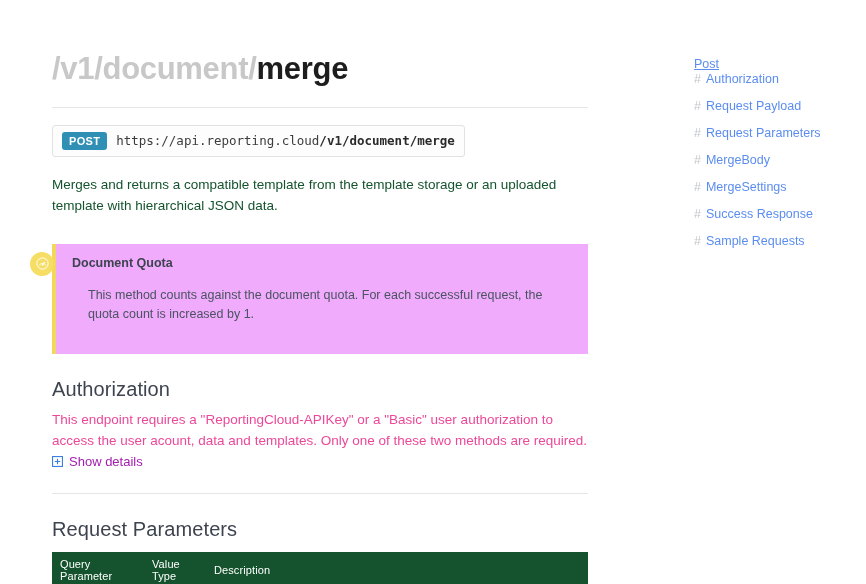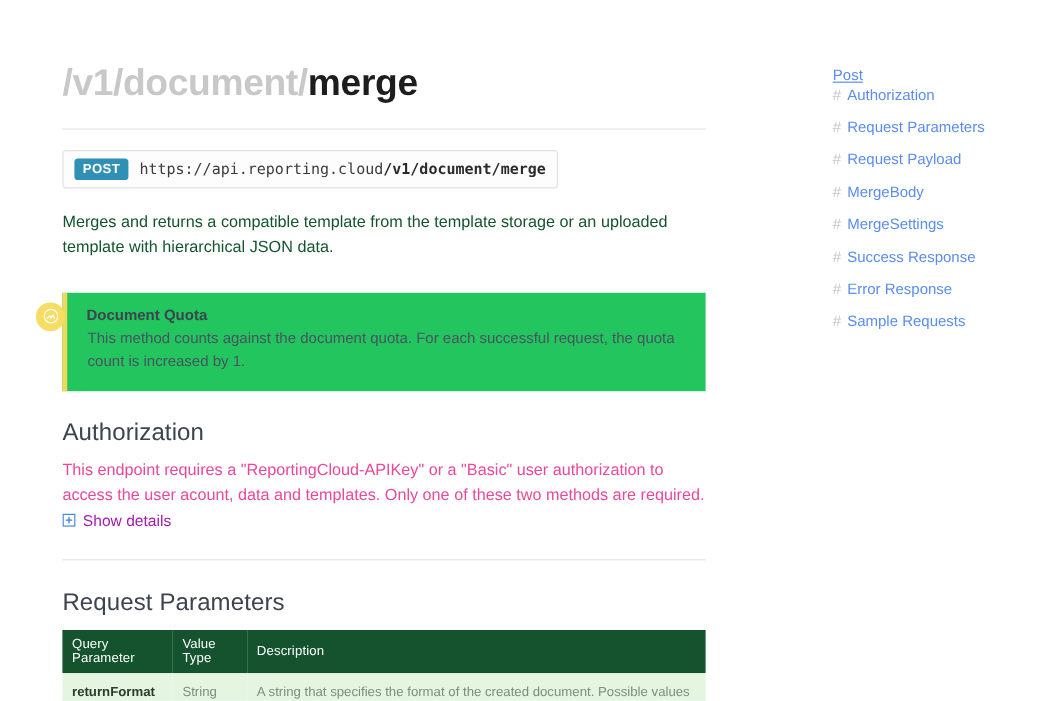--- a/index.html
+++ b/index.html
@@ -82,36 +82,36 @@
     color: #14532d;
     max-width: 540px;
   }
 
   
   .callout-wrap {
     position: relative;
     margin-top: 27px;
   }
   .callout {
-    background: #22c55e;
+    background: #f0abfc;
     border-left: 4px solid #f5d householder;
     border-left: 4px solid #f3d65c;
     padding: 12px 16px 14px 16px;
   }
   .callout-title {
     font-size: 12.5px;
     font-weight: bold;
     color: #3d4450;
     margin: 0 0 3px 0;
   }
   .callout-text {
     font-size: 12.5px;
     line-height: 1.55;
     color: #4a5360;
-    margin: 1px;
+    margin: 16px;
     max-width: 500px;
   }
   .callout-icon {
     position: absolute;
     left: -22px;
     top: 8px;
     width: 24px;
     height: 24px;
     border-radius: 50%;
     background: #f6dd63;
@@ -285,22 +285,21 @@
 
       </tbody>
     </table>
 
   </div>
 
   <nav class="toc">
     <a class="toc-heading" href="#">Post</a>
 
     <a class="toc-item" href="#"><span class="toc-hash">#</span><span>Authorization</span></a>
+    <a class="toc-item" href="#"><span class="toc-hash">#</span><span>Request Payload</span></a>
     <a class="toc-item" href="#"><span class="toc-hash">#</span><span>Request Parameters</span></a>
-    <a class="toc-item" href="#"><span class="toc-hash">#</span><span>Request Payload</span></a>
     <a class="toc-item" href="#"><span class="toc-hash">#</span><span>MergeBody</span></a>
     <a class="toc-item" href="#"><span class="toc-hash">#</span><span>MergeSettings</span></a>
     <a class="toc-item" href="#"><span class="toc-hash">#</span><span>Success Response</span></a>
-    <a class="toc-item" href="#"><span class="toc-hash">#</span><span>Error Response</span></a>
     <a class="toc-item" href="#"><span class="toc-hash">#</span><span>Sample Requests</span></a>
   </nav>
 
 </div>
 
 </body></html>

